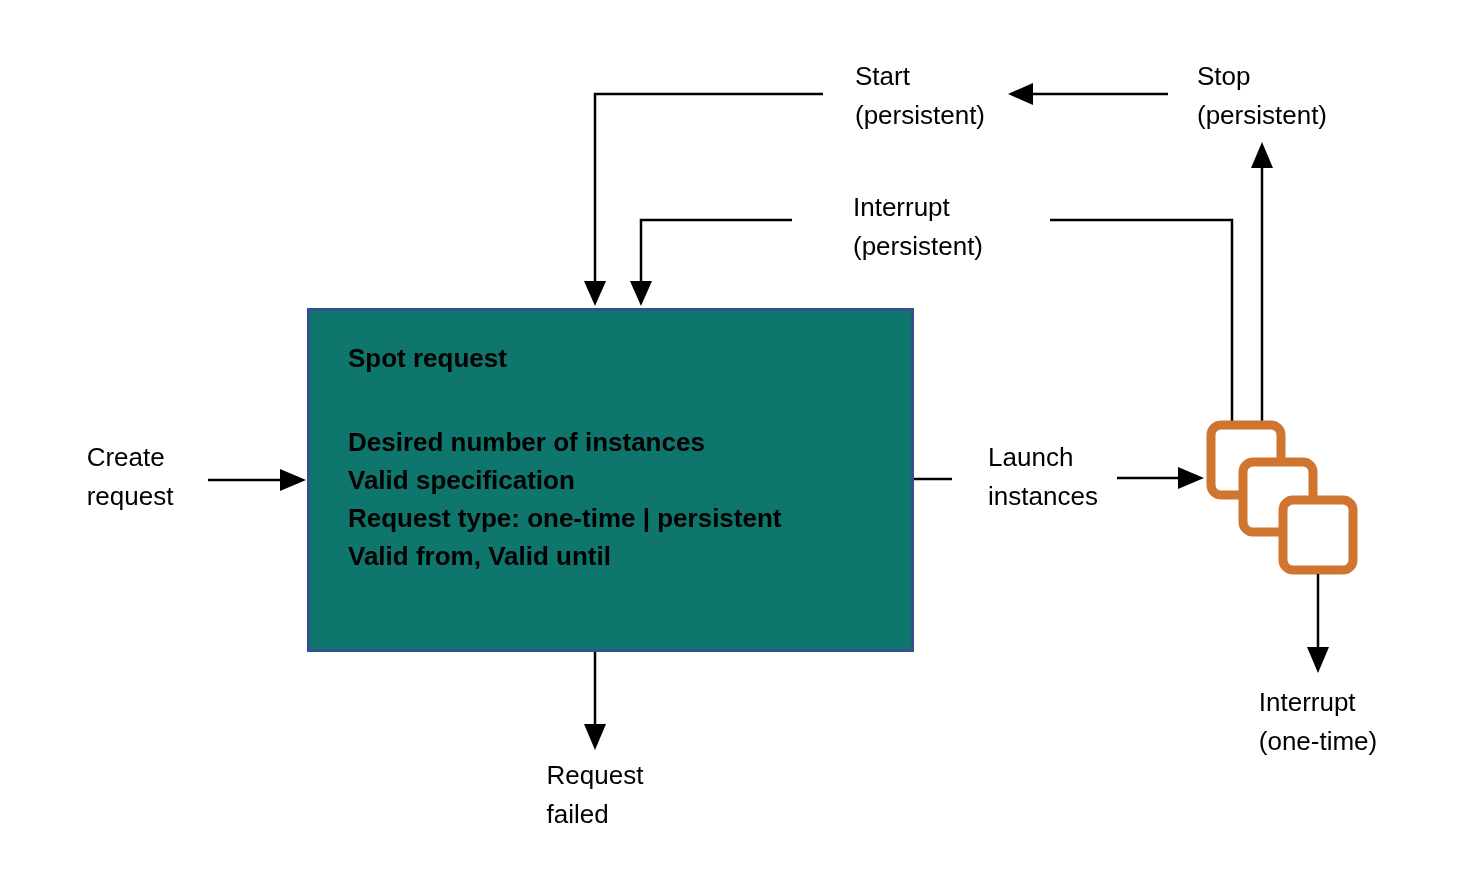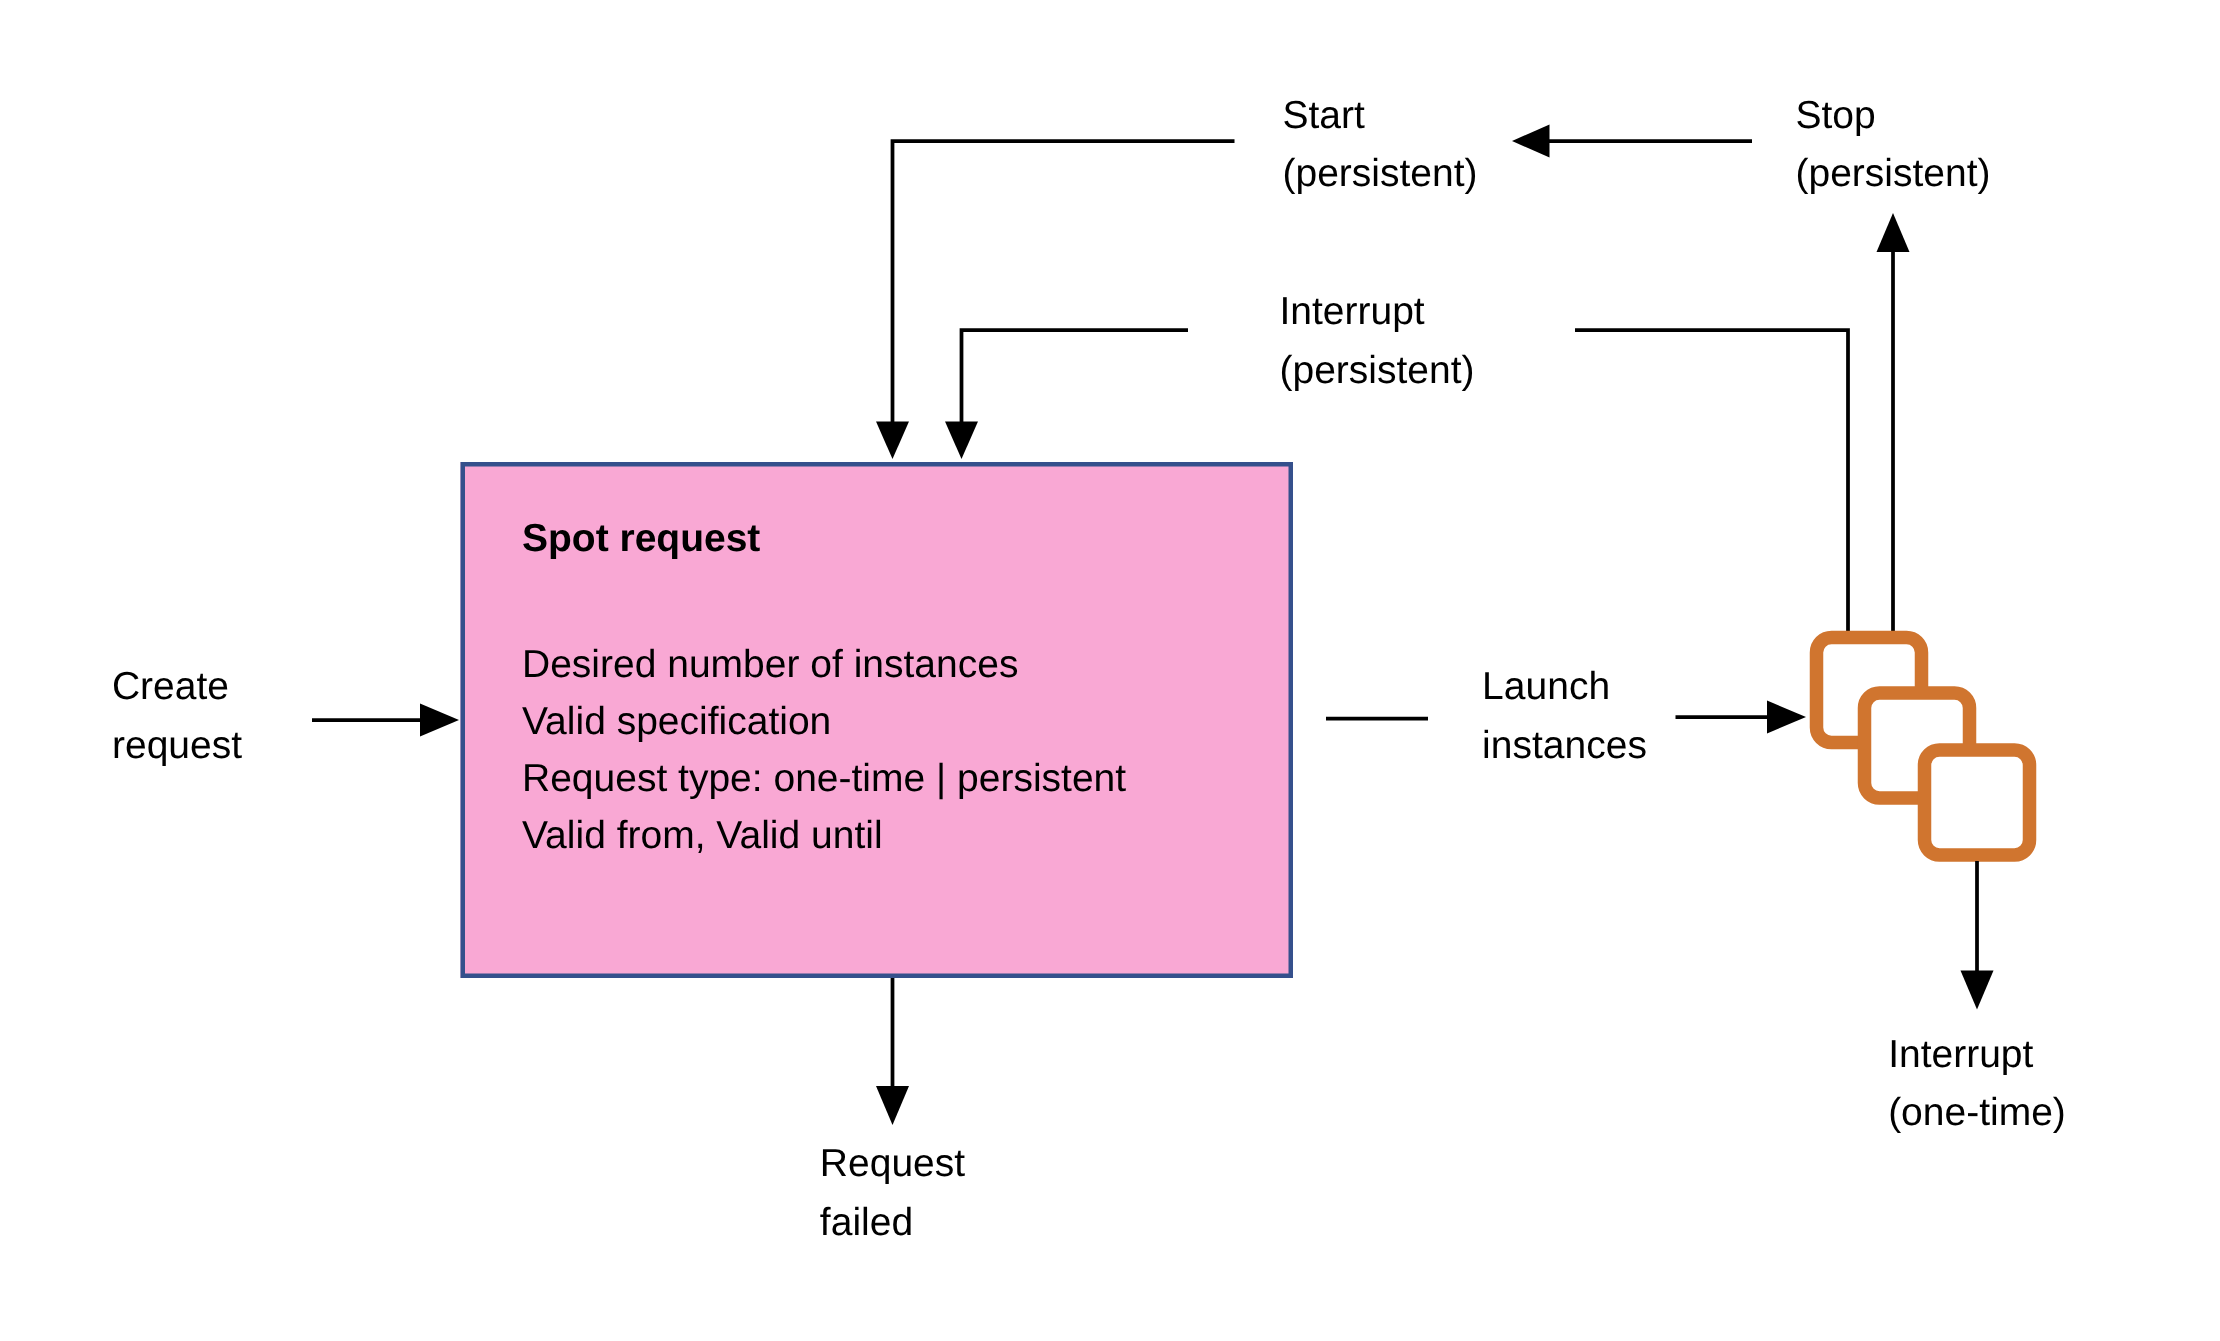--- a/index.html
+++ b/index.html
@@ -23,38 +23,39 @@
     position:absolute;
     transform:translateX(-50%);
     font-size:26px;
     line-height:39px;
     white-space:nowrap;
     color:var(--ink);
   }
   .spot-box{
     position:absolute;
     left:307px;top:308px;
-    width:555px;height:344px;
+    width:607px;height:344px;
     border:3px solid var(--box-border);
-    background:#f9a8d4;
+    background:#0f766e;
   }
   .spot-box-title{
     position:absolute;
     left:38px;top:28px;
     font-size:26px;
     font-weight:bold;
     line-height:38px;
     white-space:nowrap;
   }
   .spot-box-attrs{
     position:absolute;
     left:38px;top:112px;
     font-size:26px;
     line-height:38px;
     white-space:nowrap;
+    font-weight:bold;
   }
   .conn{stroke:var(--ink);stroke-width:2.5;fill:none;}
   .head{fill:var(--ink);stroke:none;}
   .instance-square{fill:#ffffff;stroke:var(--instance-orange);stroke-width:9;}
 </style>
 </head>
 <body>
 
 <div class="canvas">
 
@@ -115,21 +116,21 @@
   <div class="spot-box">
     <div class="spot-box-title">Spot request</div>
     <div class="spot-box-attrs">
       <div>Desired number of instances</div>
       <div>Valid specification</div>
       <div>Request type: one-time | persistent</div>
       <div>Valid from, Valid until</div>
     </div>
   </div>
 
-  <div class="node-label" style="left:118px;top:438px;">
+  <div class="node-label" style="left:130px;top:438px;">
     <div>Create</div>
     <div>request</div>
   </div>
 
   <div class="node-label" style="left:1043px;top:438px;">
     <div>Launch</div>
     <div>instances</div>
   </div>
 
   <div class="node-label" style="left:595px;top:756px;">

